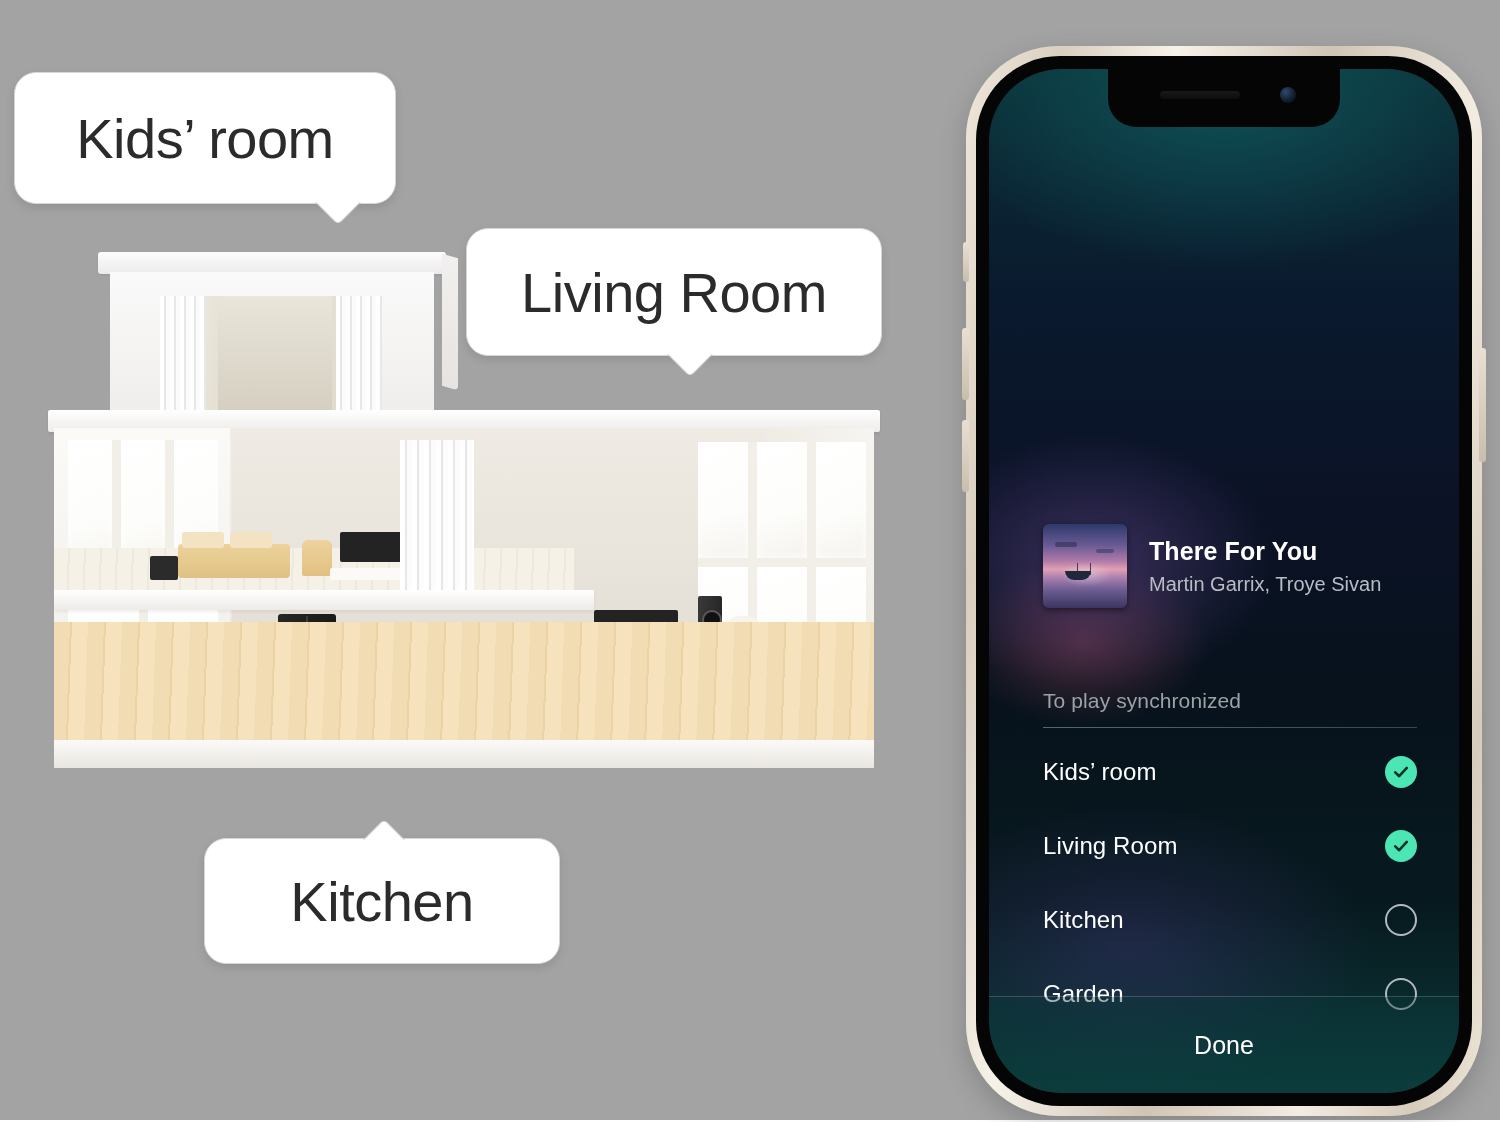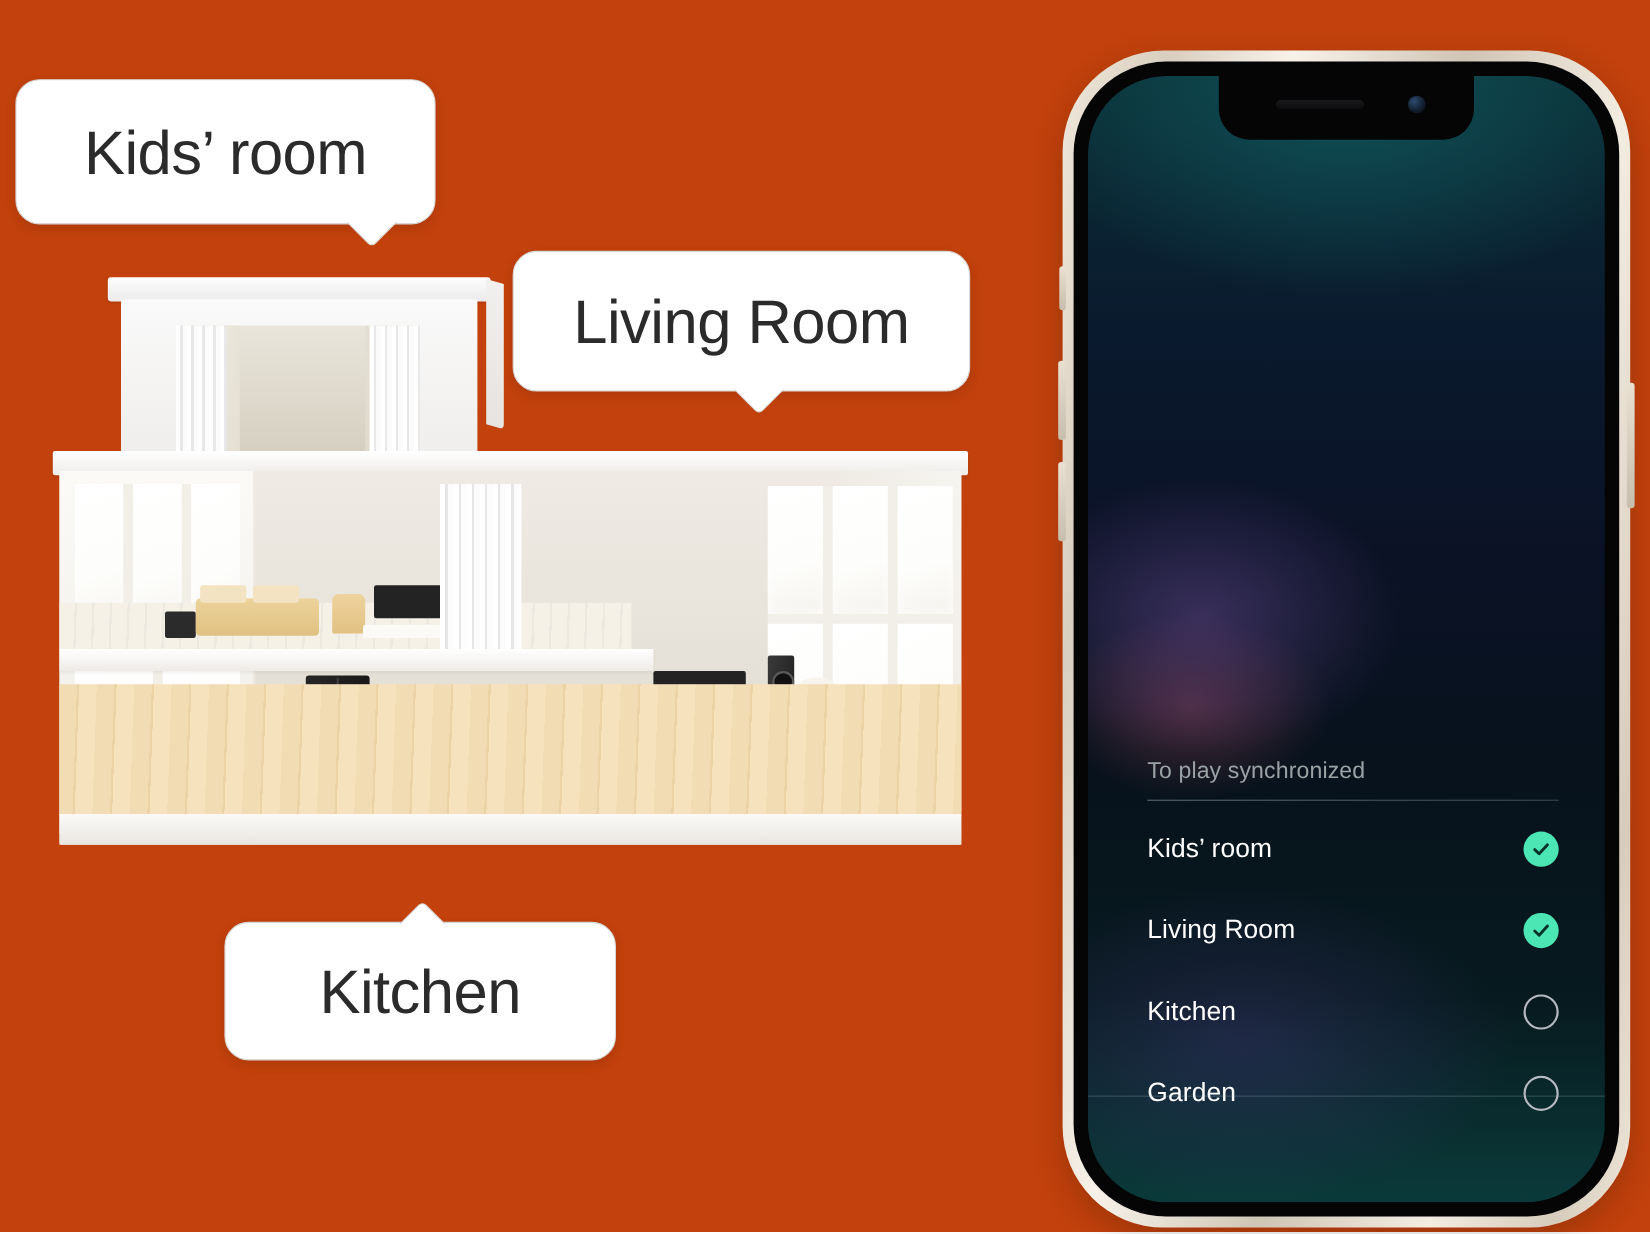--- a/index.html
+++ b/index.html
@@ -2,21 +2,21 @@
 <html><head>
 <meta charset="utf-8">
 <style>
   * { box-sizing: border-box; margin: 0; padding: 0; }
   html, body {
     width: 1500px; height: 1122px;
     background: #ffffff;
     font-family: "Liberation Sans", sans-serif;
     overflow: hidden;
   }
-  .stage { position: relative; width: 1500px; height: 1120px; background:#c2410c; }
+  .stage { position: relative; width: 1500px; height: 1120px; background:#a3a3a3; }
 
   
   .bubble {
     position: absolute;
     background: #ffffff;
     border: 1px solid #d7d7d7;
     border-radius: 22px;
     box-shadow: 0 4px 10px rgba(0,0,0,0.10);
     display: flex; align-items: center; justify-content: center;
     color: #2b2b2b;
@@ -375,20 +375,33 @@
     <span class="btn-side power"></span>
 
     <div class="phone-inner">
       <div class="screen">
 
         <div class="notch">
           <span class="grille"></span>
           <span class="cam"></span>
         </div>
 
+        <div class="now-playing">
+          <div class="album-art">
+            <span class="cloud"></span>
+              <span class="cloud2"></span>
+            <span class="mast"></span>
+              <span class="mast2"></span>
+            <span class="boat"></span>
+          </div>
+          <div class="np-text">
+            <div class="np-title">There For You</div>
+            <div class="np-artist">Martin Garrix, Troye Sivan</div>
+          </div>
+        </div>
 
         <div class="section-label">To play synchronized</div>
         <div class="divider"></div>
 
         <div class="room-list">
 
           <div class="room-row">
             <span class="room-name">Kids’ room</span>
             <span class="toggle on">
               <svg width="20" height="20" viewBox="0 0 20 20" aria-hidden="true">
@@ -413,18 +426,19 @@
 
 
           <div class="room-row">
             <span class="room-name">Garden</span>
             <span class="toggle off"></span>
           </div>
 
         </div>
 
         <div class="done-sep"></div>
+        <div class="done-btn">Done</div>
 
       </div>
     </div>
   </div>
 
 </div>
 
 </body></html>

